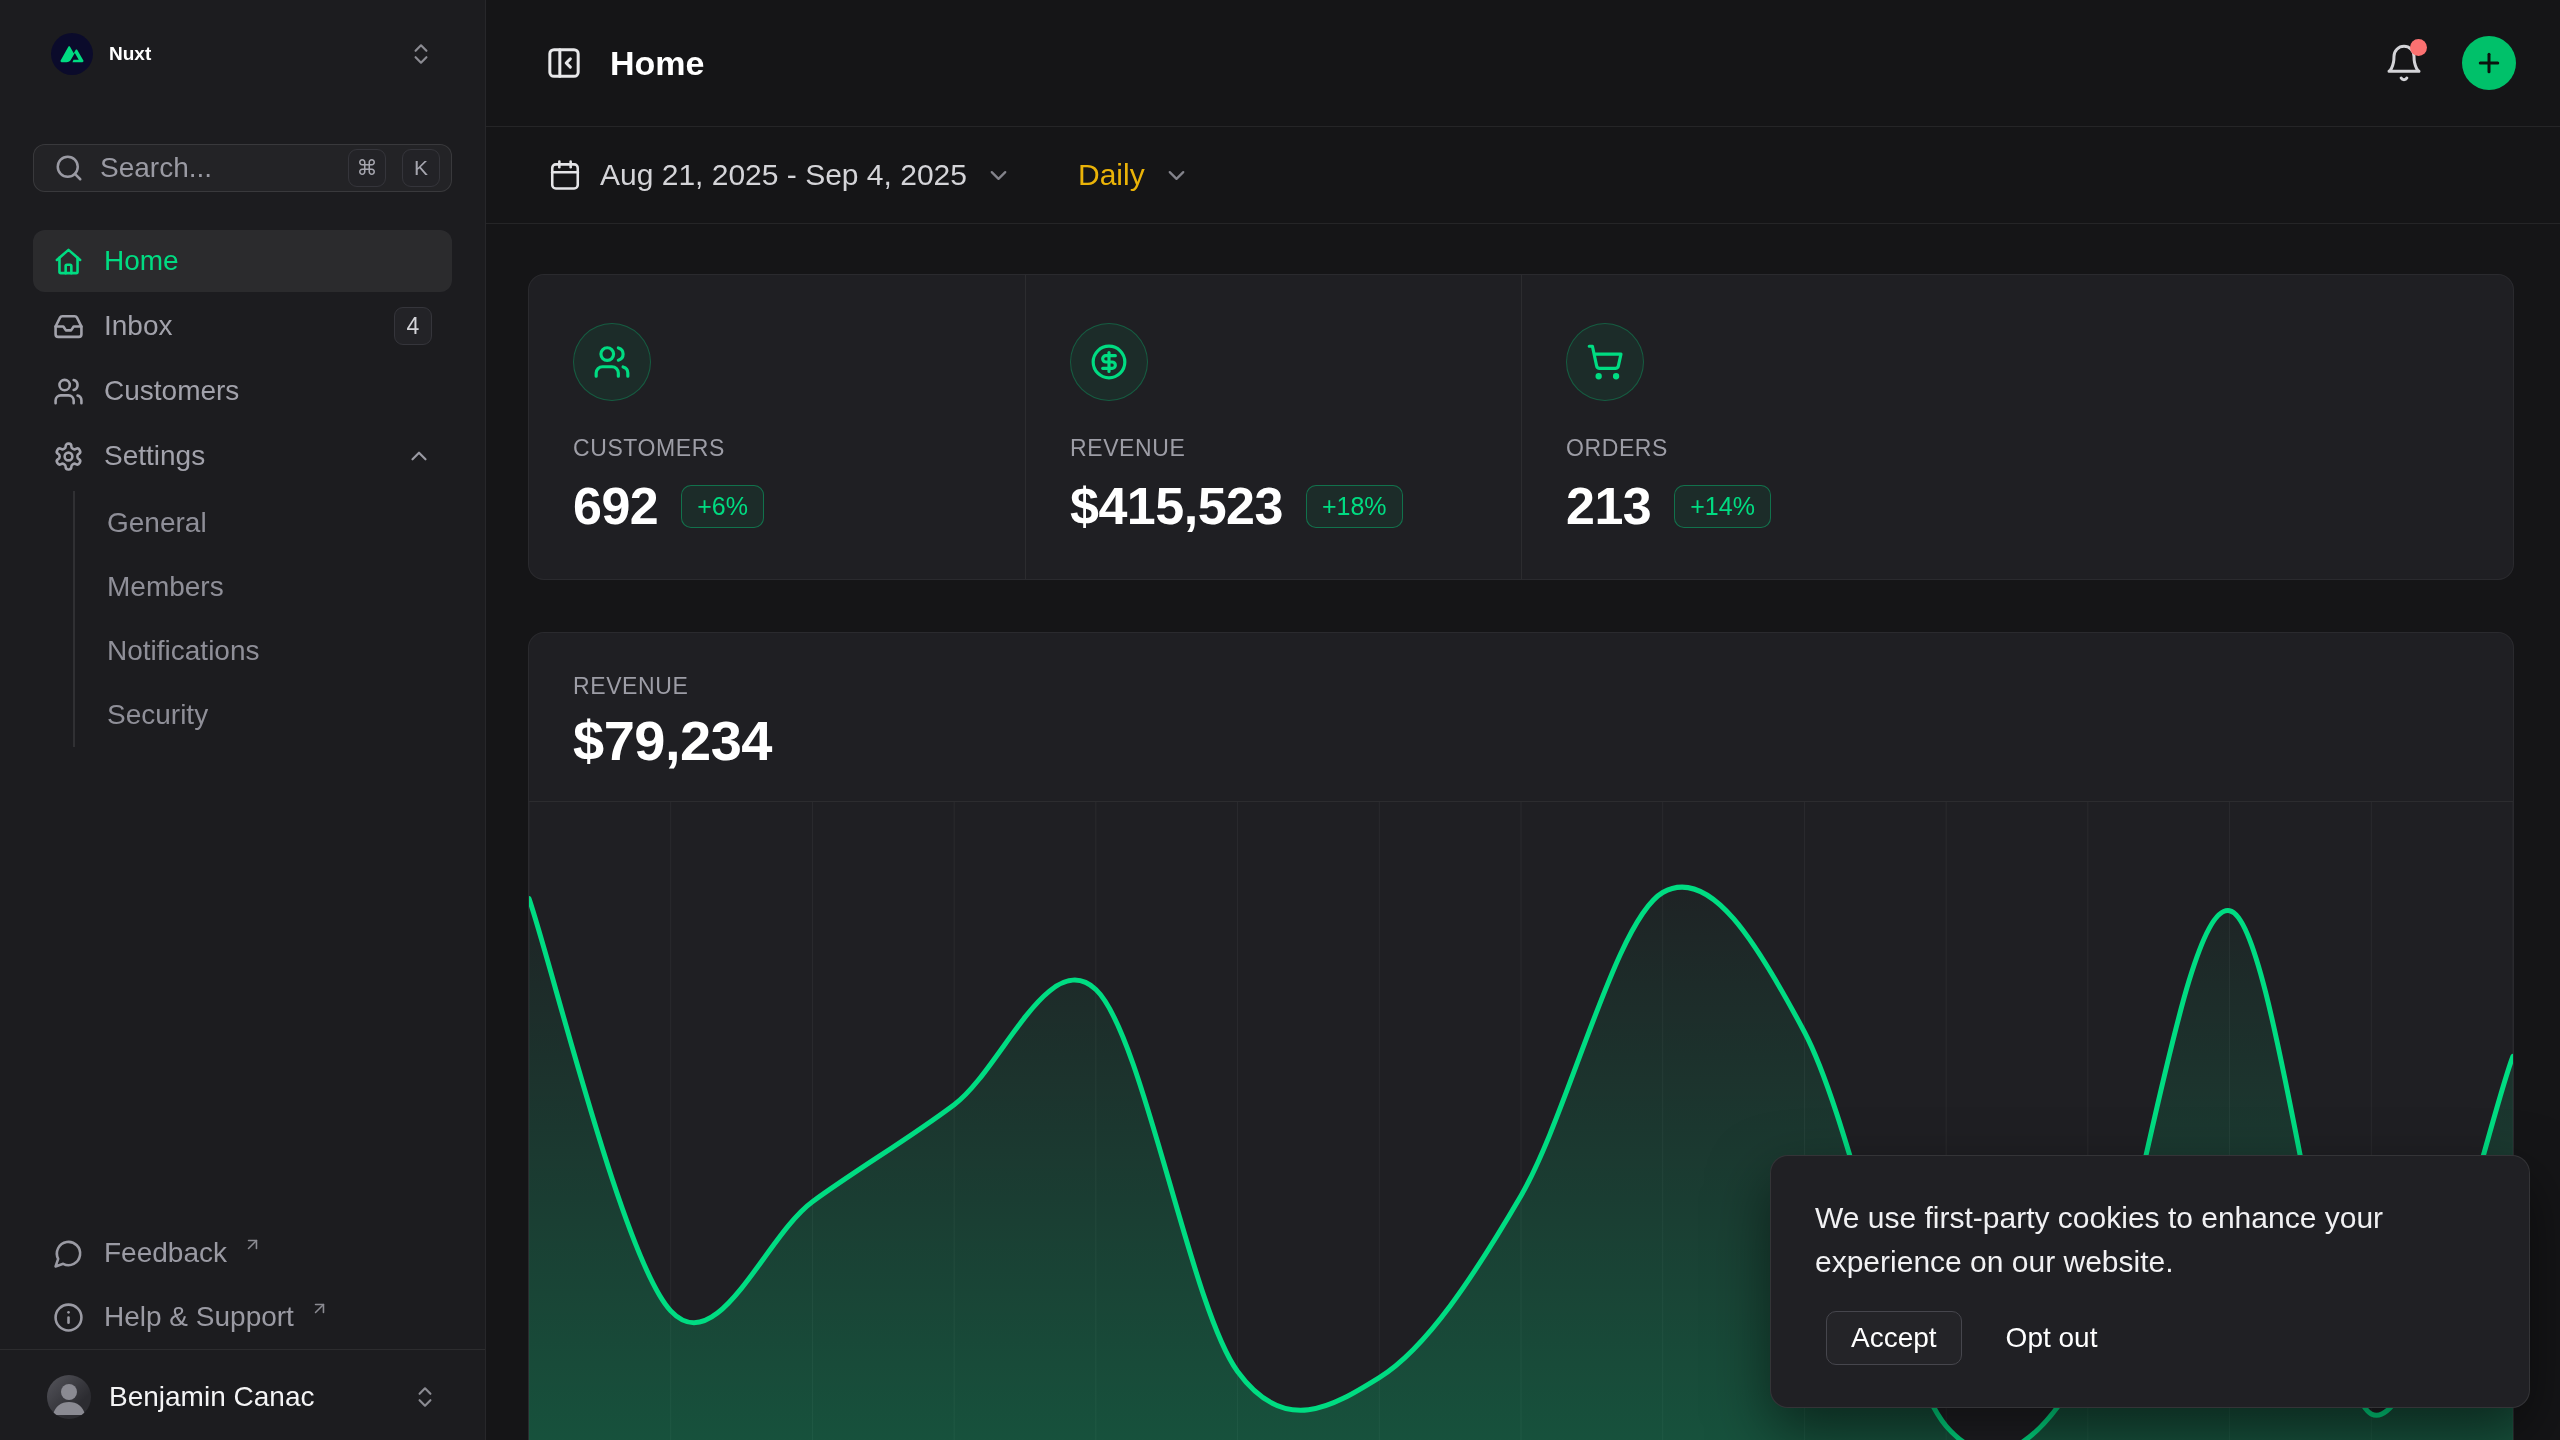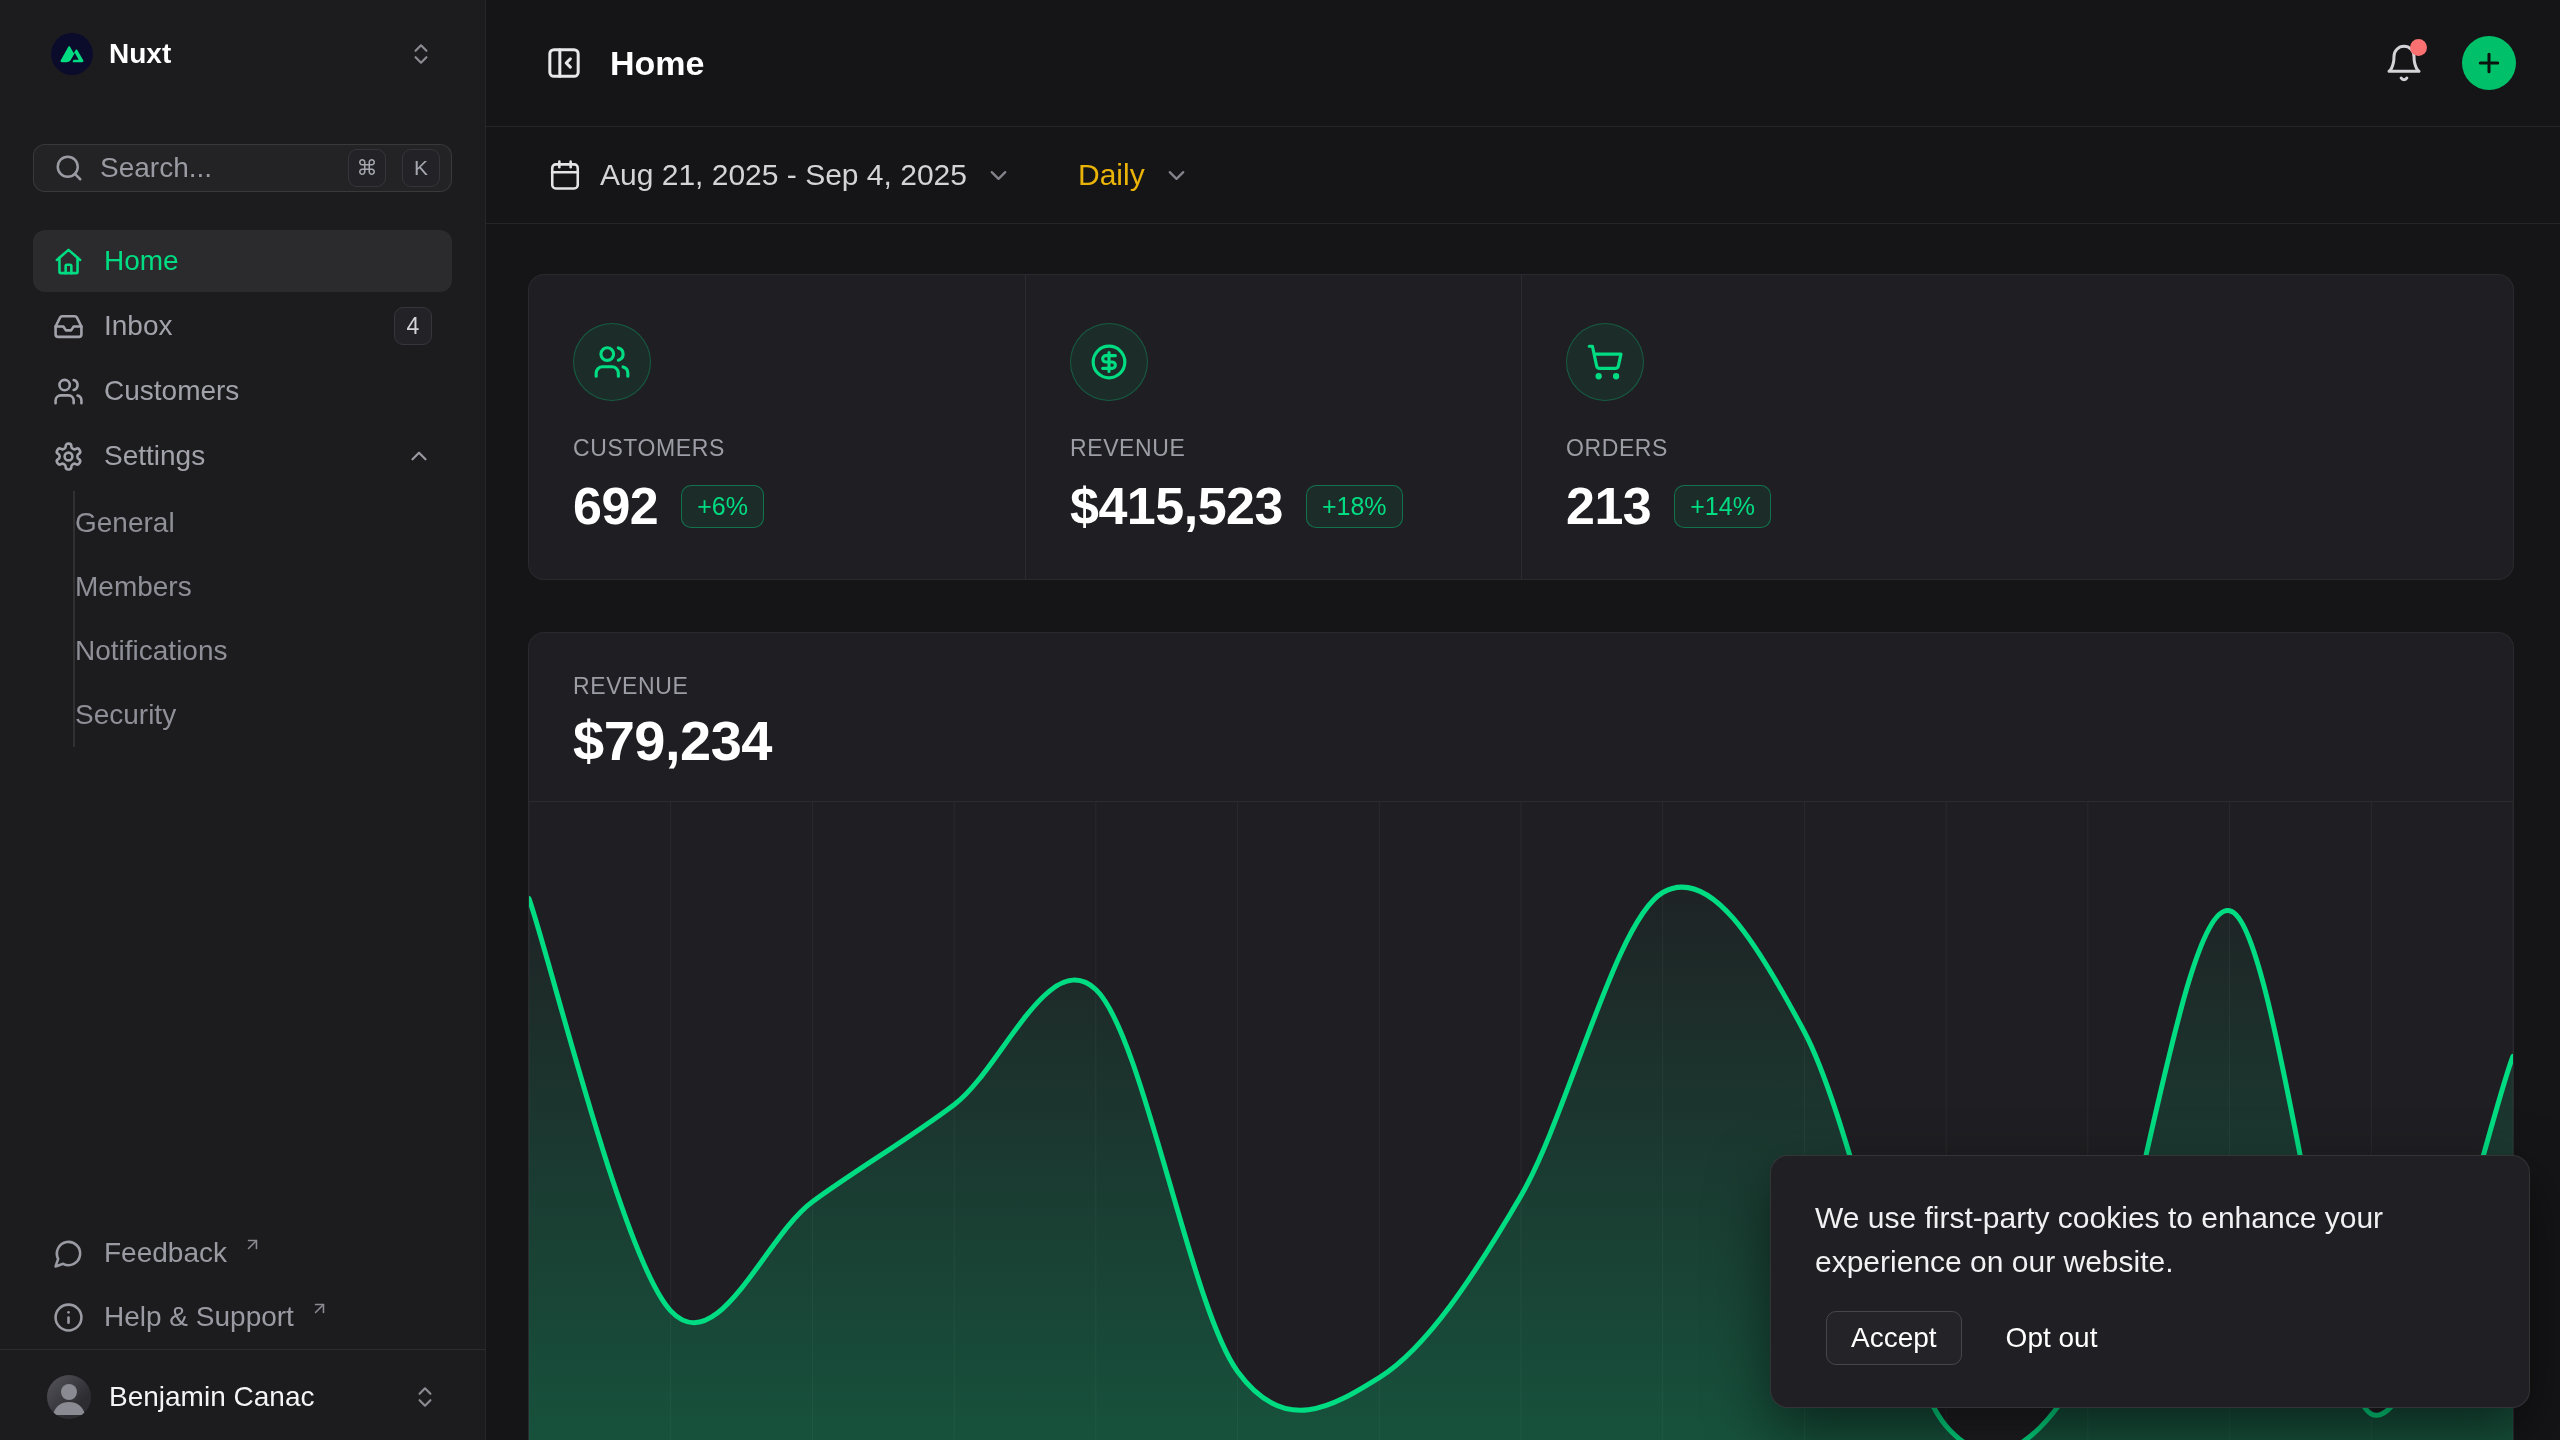--- a/index.html
+++ b/index.html
@@ -15,21 +15,21 @@
 
   
   .sidebar {
     width:486px; height:100%; background:#1c1c1f;
     border-right:1px solid rgba(255,255,255,0.05);
     display:flex; flex-direction:column; flex-shrink:0;
   }
   .side-inner { padding:0 33px; display:flex; flex-direction:column; flex:1; min-height:0; }
   .ws-row { margin-top:22px; height:64px; display:flex; align-items:center; gap:16px; padding:0 18px; border-radius:12px; }
   .logo-circle { width:42px; height:42px; border-radius:50%; background:#0b0b2b; display:grid; place-items:center; flex-shrink:0; }
-  .ws-name { font-size:28px; font-weight:600; color:#fff; }
+  .ws-name { font-size:19px; font-weight:600; color:#fff; }
   .caret { margin-left:auto; color:#8b8b92; }
 
   .search-box {
     margin-top:58px; height:48px; border-radius:12px;
     border:1px solid rgba(255,255,255,0.1); background:rgba(255,255,255,0.03);
     display:flex; align-items:center; gap:16px; padding:0 11px 0 20px; color:#9a9aa3;
   }
   .search-input {
     flex:1; background:transparent; border:none; outline:none;
     color:#e4e4e7; font-size:28px; font-family:inherit; min-width:0;
@@ -48,21 +48,21 @@
   }
   .nav-item.active { background:rgba(255,255,255,0.065); color:#00dc82; }
   .badge-num {
     margin-left:auto; min-width:38px; height:38px; padding:0 8px; border-radius:9px;
     background:#232327; border:1px solid #35353b; display:grid; place-items:center;
     font-size:23px; color:#d4d4d8; font-weight:500;
   }
   .chev-end { margin-left:auto; color:#9a9aa3; }
   .sub-group { margin:4px 0 2px 40px; border-left:2px solid rgba(255,255,255,0.09); }
   .sub-item {
-    height:64px; display:flex; align-items:center; 
+    height:64px; display:flex; align-items:center; padding-left:32px;
     color:#8f8f98; font-size:28px; font-weight:500; cursor:pointer;
   }
   .side-spacer { flex:1; }
   .foot-item {
     height:64px; display:flex; align-items:center; gap:20px; padding:0 20px;
     color:#9a9aa3; font-size:28px; font-weight:500; border-radius:12px; cursor:pointer;
   }
   .ext-arrow { color:#8b8b92; transform:translateY(-9px); margin-left:-4px; }
   .user-section {
     border-top:1px solid rgba(255,255,255,0.07);

